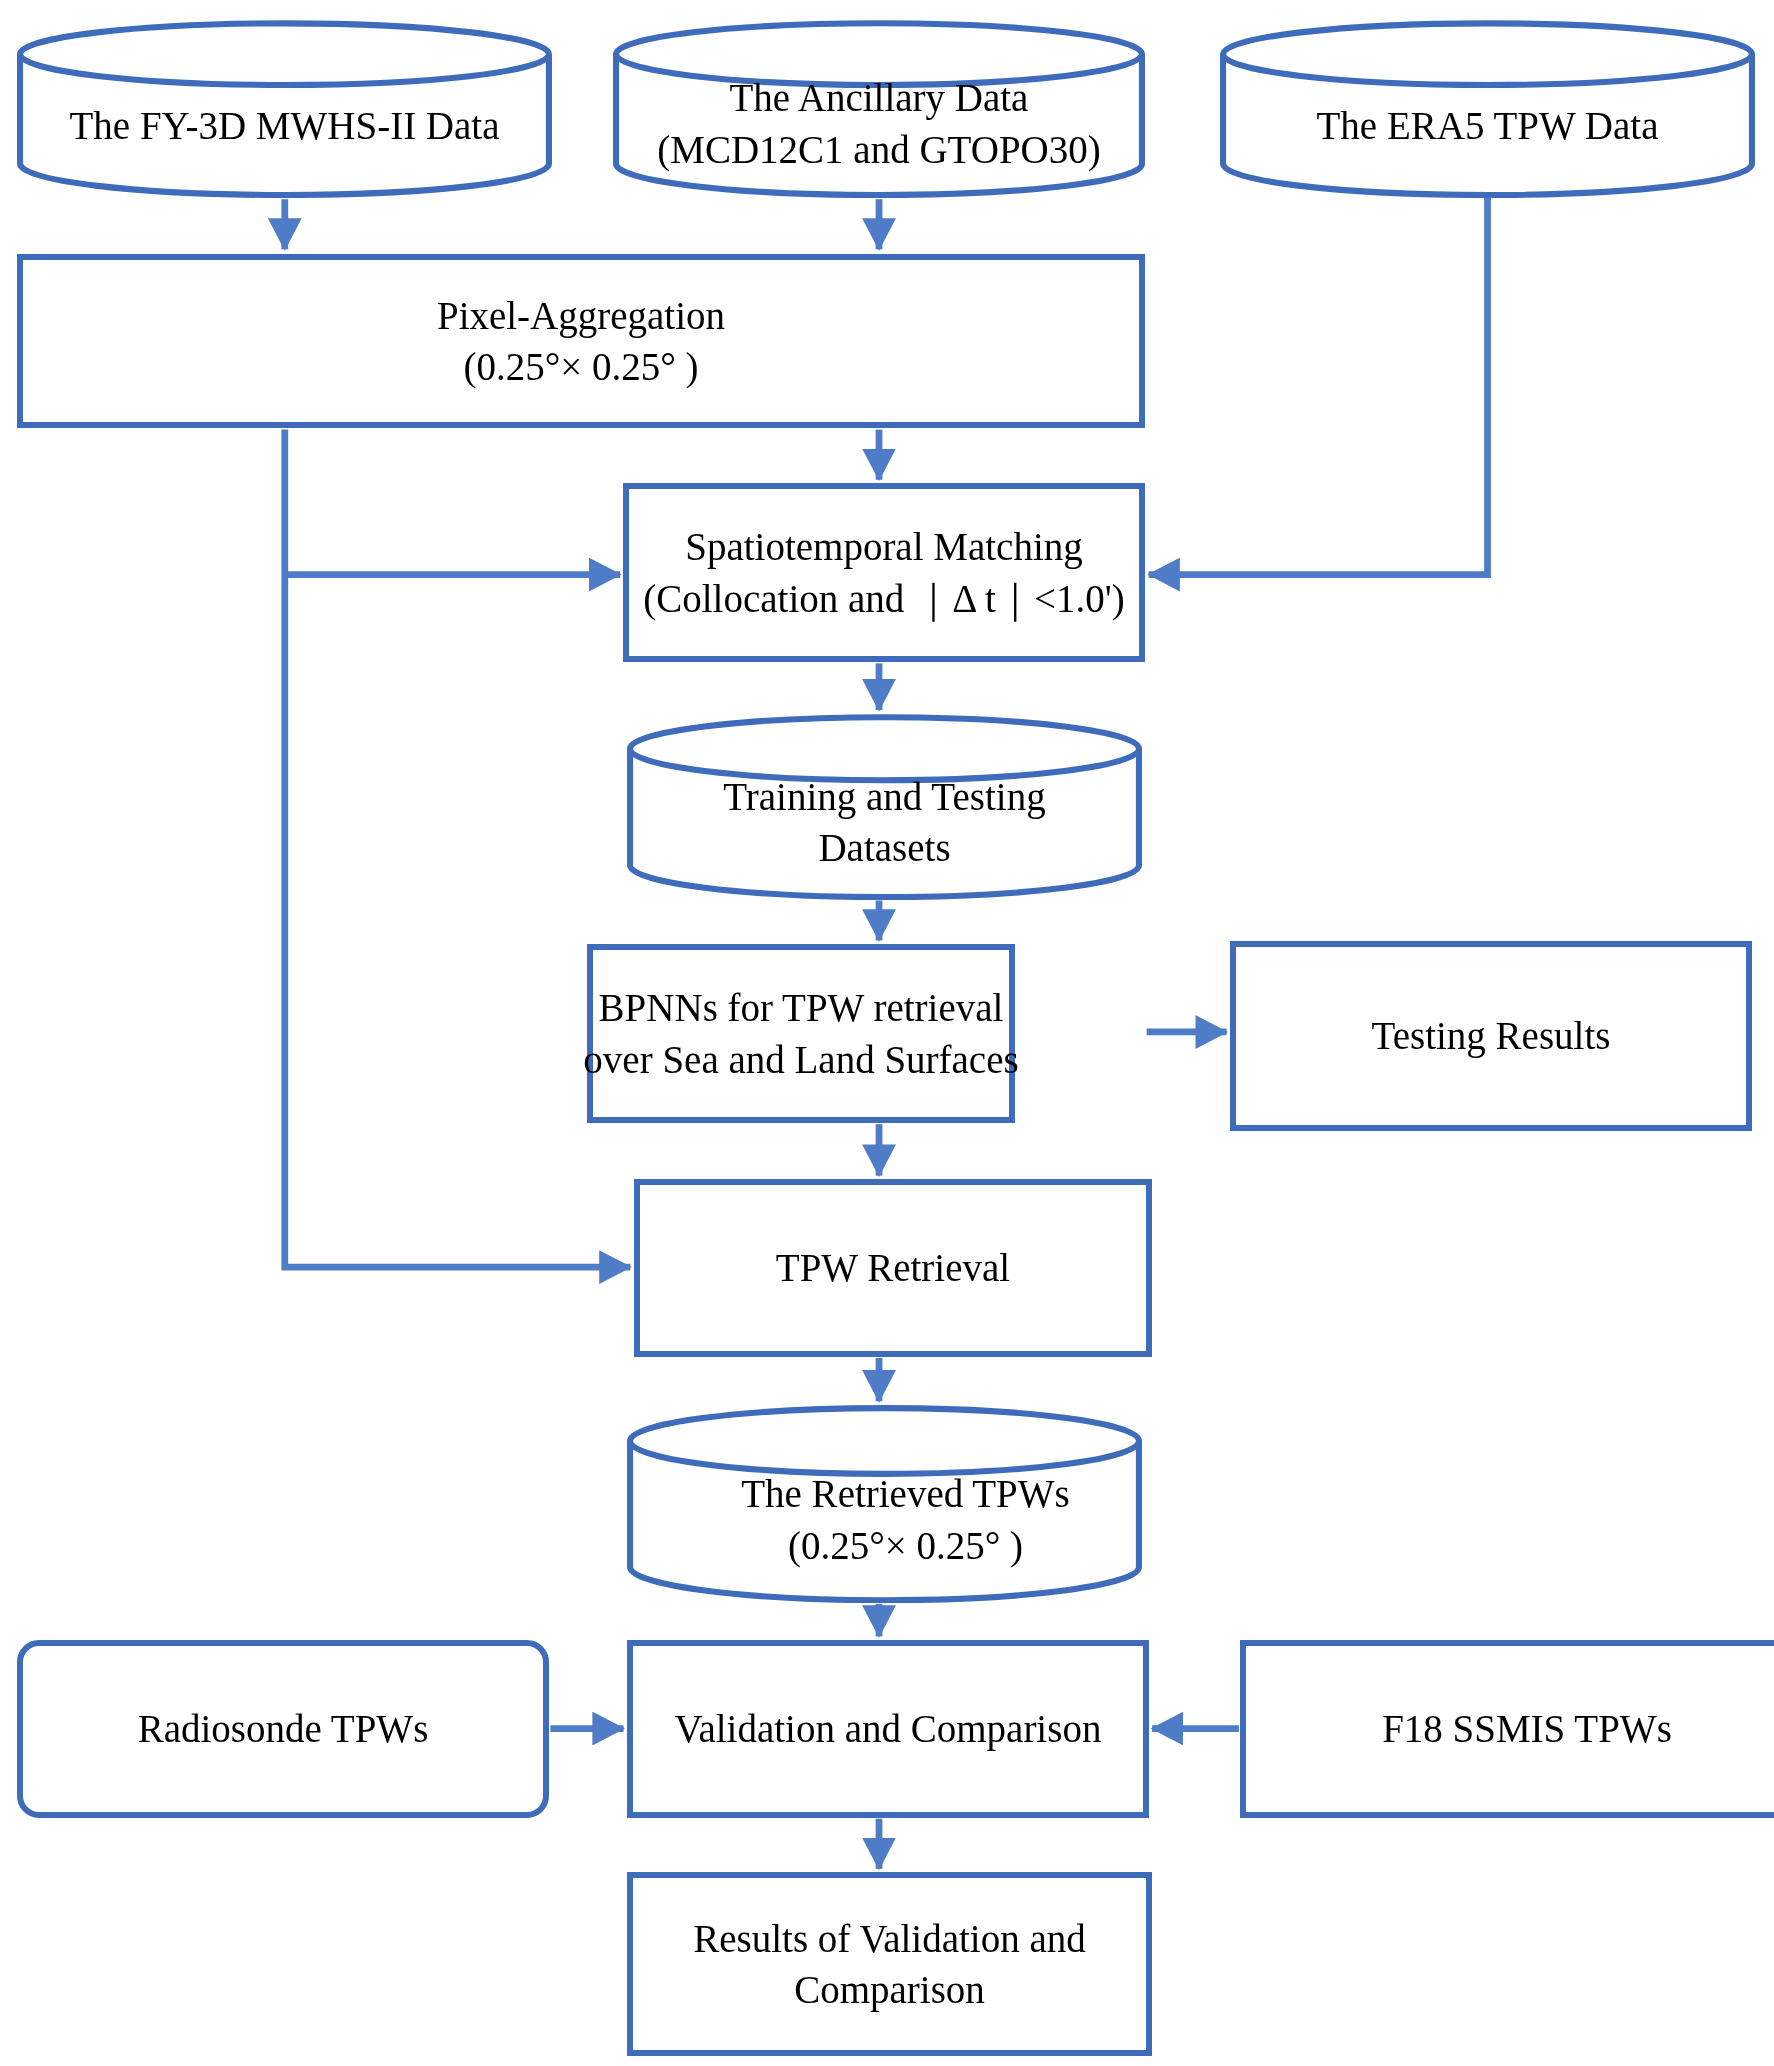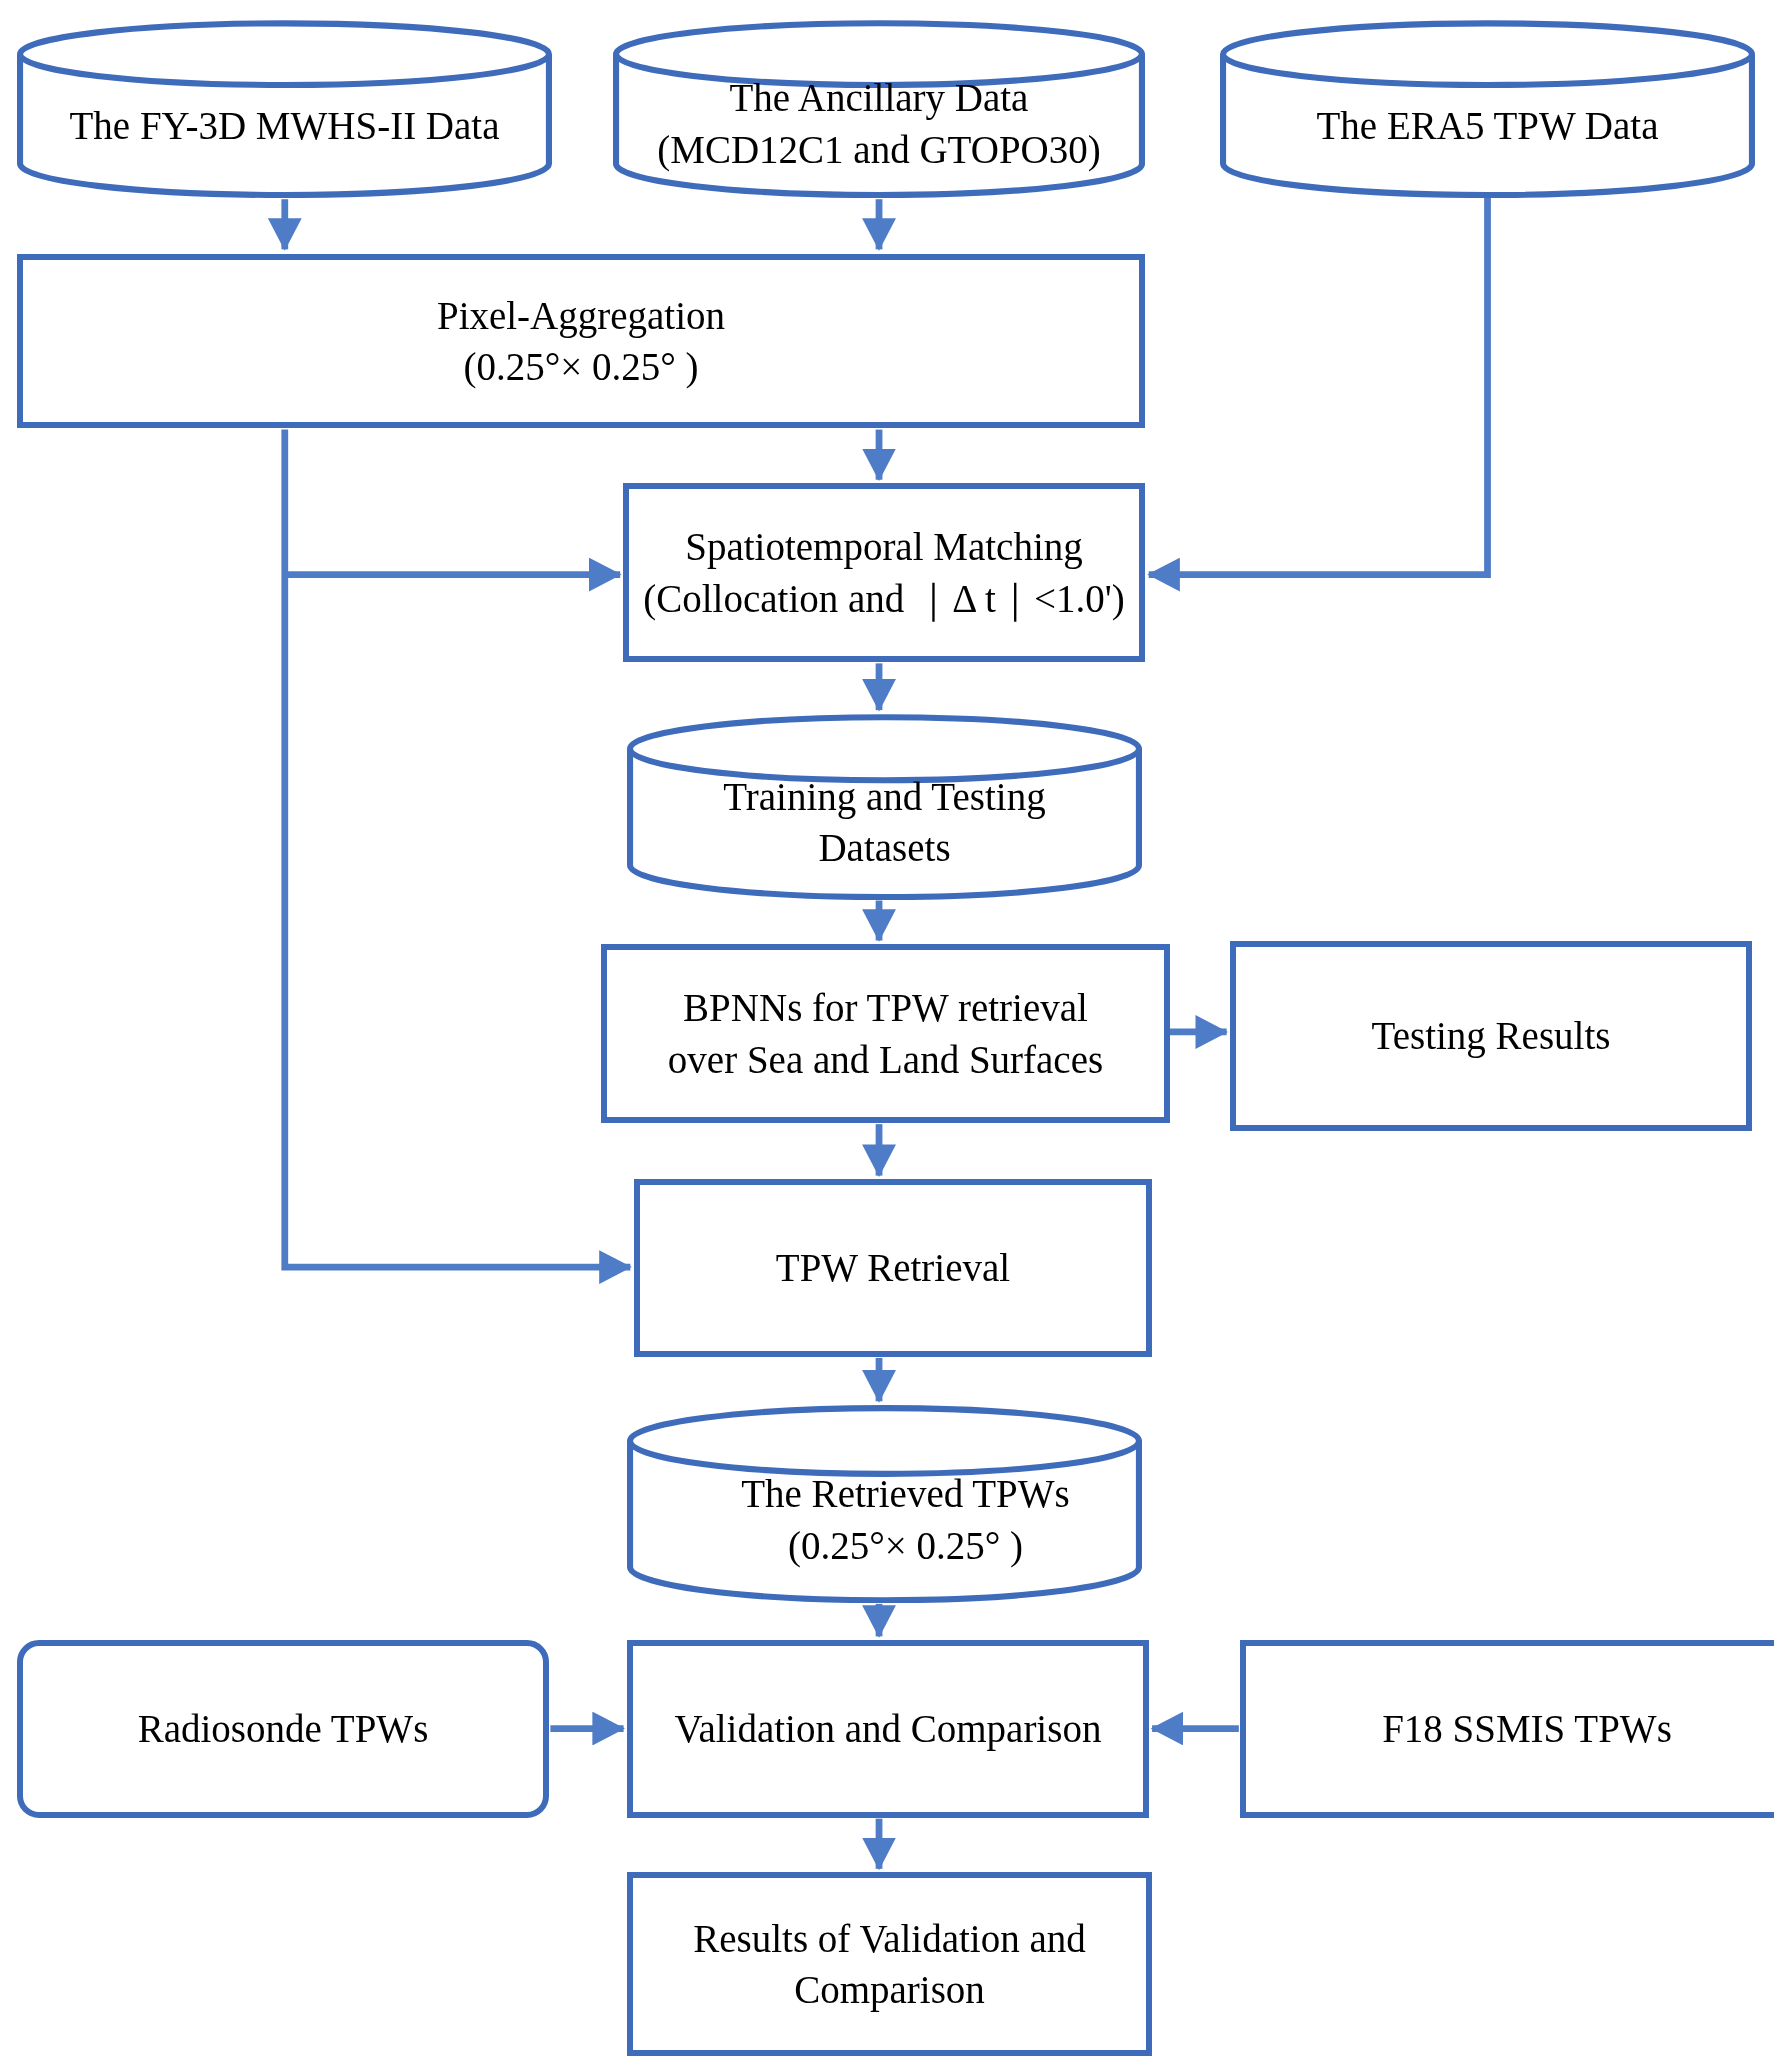--- a/index.html
+++ b/index.html
@@ -117,21 +117,21 @@
     <svg width="515" height="186" viewBox="0 0 760 274">
       <path d="M4.5,51 L4.5,223 A375.5,47 0 0 0 755.5,223 L755.5,51" fill="#ffffff" stroke="#3f6bbb" stroke-width="9"></path>
       <ellipse cx="380" cy="51" rx="375.5" ry="46.5" fill="#ffffff" stroke="#3f6bbb" stroke-width="9"></ellipse>
     </svg>
     <div class="cyl-label" style="padding-top:30px;">
       <div class="line">Training and Testing</div>
       <div class="line">Datasets</div>
     </div>
   </div>
 
-  <div class="node rectnode" style="left:601px;top:944px;width:569px;height:179px;">
+  <div class="node rectnode" style="left:587px;top:944px;width:428px;height:179px;">
     <div class="line">BPNNs for TPW retrieval</div>
     <div class="line">over Sea and Land Surfaces</div>
   </div>
 
   <div class="node rectnode" style="left:1230px;top:941px;width:522px;height:190px;">
     <div class="line">Testing Results</div>
   </div>
 
   <div class="node rectnode" style="left:634px;top:1179px;width:518px;height:178px;">
     <div class="line">TPW Retrieval</div>

